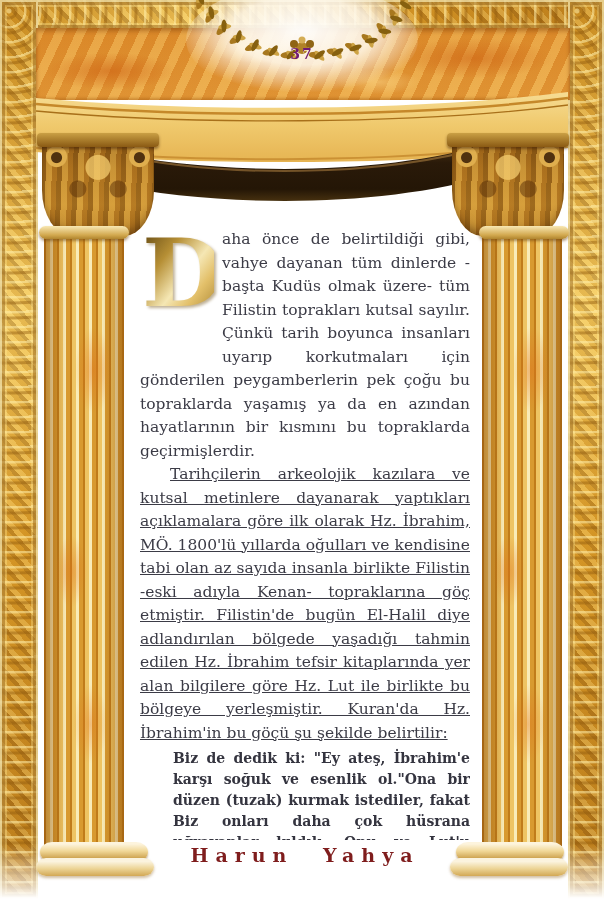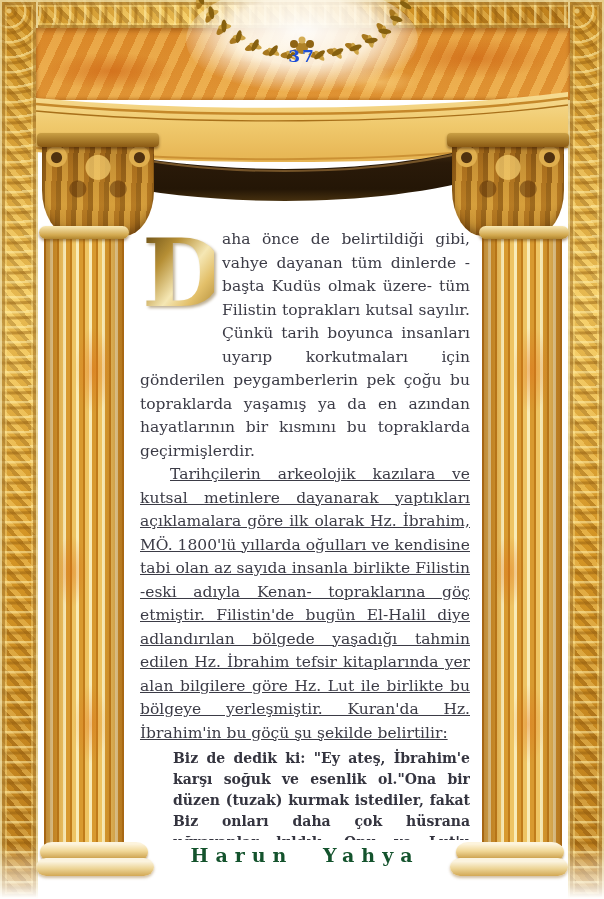--- a/index.html
+++ b/index.html
@@ -40,21 +40,21 @@
     box-shadow:inset 0 3px 4px rgba(120,60,10,.45), inset 0 -2px 3px rgba(160,85,15,.4);
   }
   
   .cornice{position:absolute;left:36px;top:90px;width:532px;height:80px;}
   
   .beam{position:absolute;left:108px;top:138px;width:388px;height:78px;}
   
   .wreath{position:absolute;left:182px;top:0;width:240px;height:112px;}
   .pagenum{
     position:absolute;left:262px;top:46px;width:80px;text-align:center;
-    font-size:17px;font-weight:bold;color:#1d4ed8;letter-spacing:2px;
+    font-size:14px;font-weight:bold;color:#701a75;letter-spacing:2px;
     text-shadow:0 1px 0 rgba(255,245,200,.8);
   }
   
   .capital{
     position:absolute;top:138px;width:112px;height:98px;
     background:
       radial-gradient(circle at 13% 20%, rgba(55,28,4,.85) 0 5px, rgba(55,28,4,0) 6px),
       radial-gradient(circle at 87% 20%, rgba(55,28,4,.85) 0 5px, rgba(55,28,4,0) 6px),
       radial-gradient(circle at 13% 19%, #dfae4e 0 10px, rgba(0,0,0,0) 11px),
       radial-gradient(circle at 87% 19%, #dfae4e 0 10px, rgba(0,0,0,0) 11px),
@@ -117,21 +117,21 @@
     background:linear-gradient(128deg,#6f5318 4%,#b68f35 26%,#f5e7b4 48%,#e3c06a 63%,#95701f 92%);
     -webkit-background-clip:text;background-clip:text;color:transparent;
     filter:drop-shadow(2px 2px 1.5px rgba(110,80,20,.45));
   }
   .quote{
     margin:3px 0 4px 33px !important;font-weight:bold;
     font-size:14px;line-height:21px;color:#34343f;
   }
   .signature{
     position:absolute;left:140px;top:844px;width:330px;text-align:center;z-index:5;
-    color:#14532d;font-weight:bold;font-size:19px;letter-spacing:7px;word-spacing:16px;
+    color:#7f1d1d;font-weight:bold;font-size:19px;letter-spacing:7px;word-spacing:16px;
   }
 </style>
 </head>
 <body>
 
 <div class="page">
 
   <div class="frame frame-top"></div>
   <div class="frame frame-left"></div>
   <div class="frame frame-right"></div>

